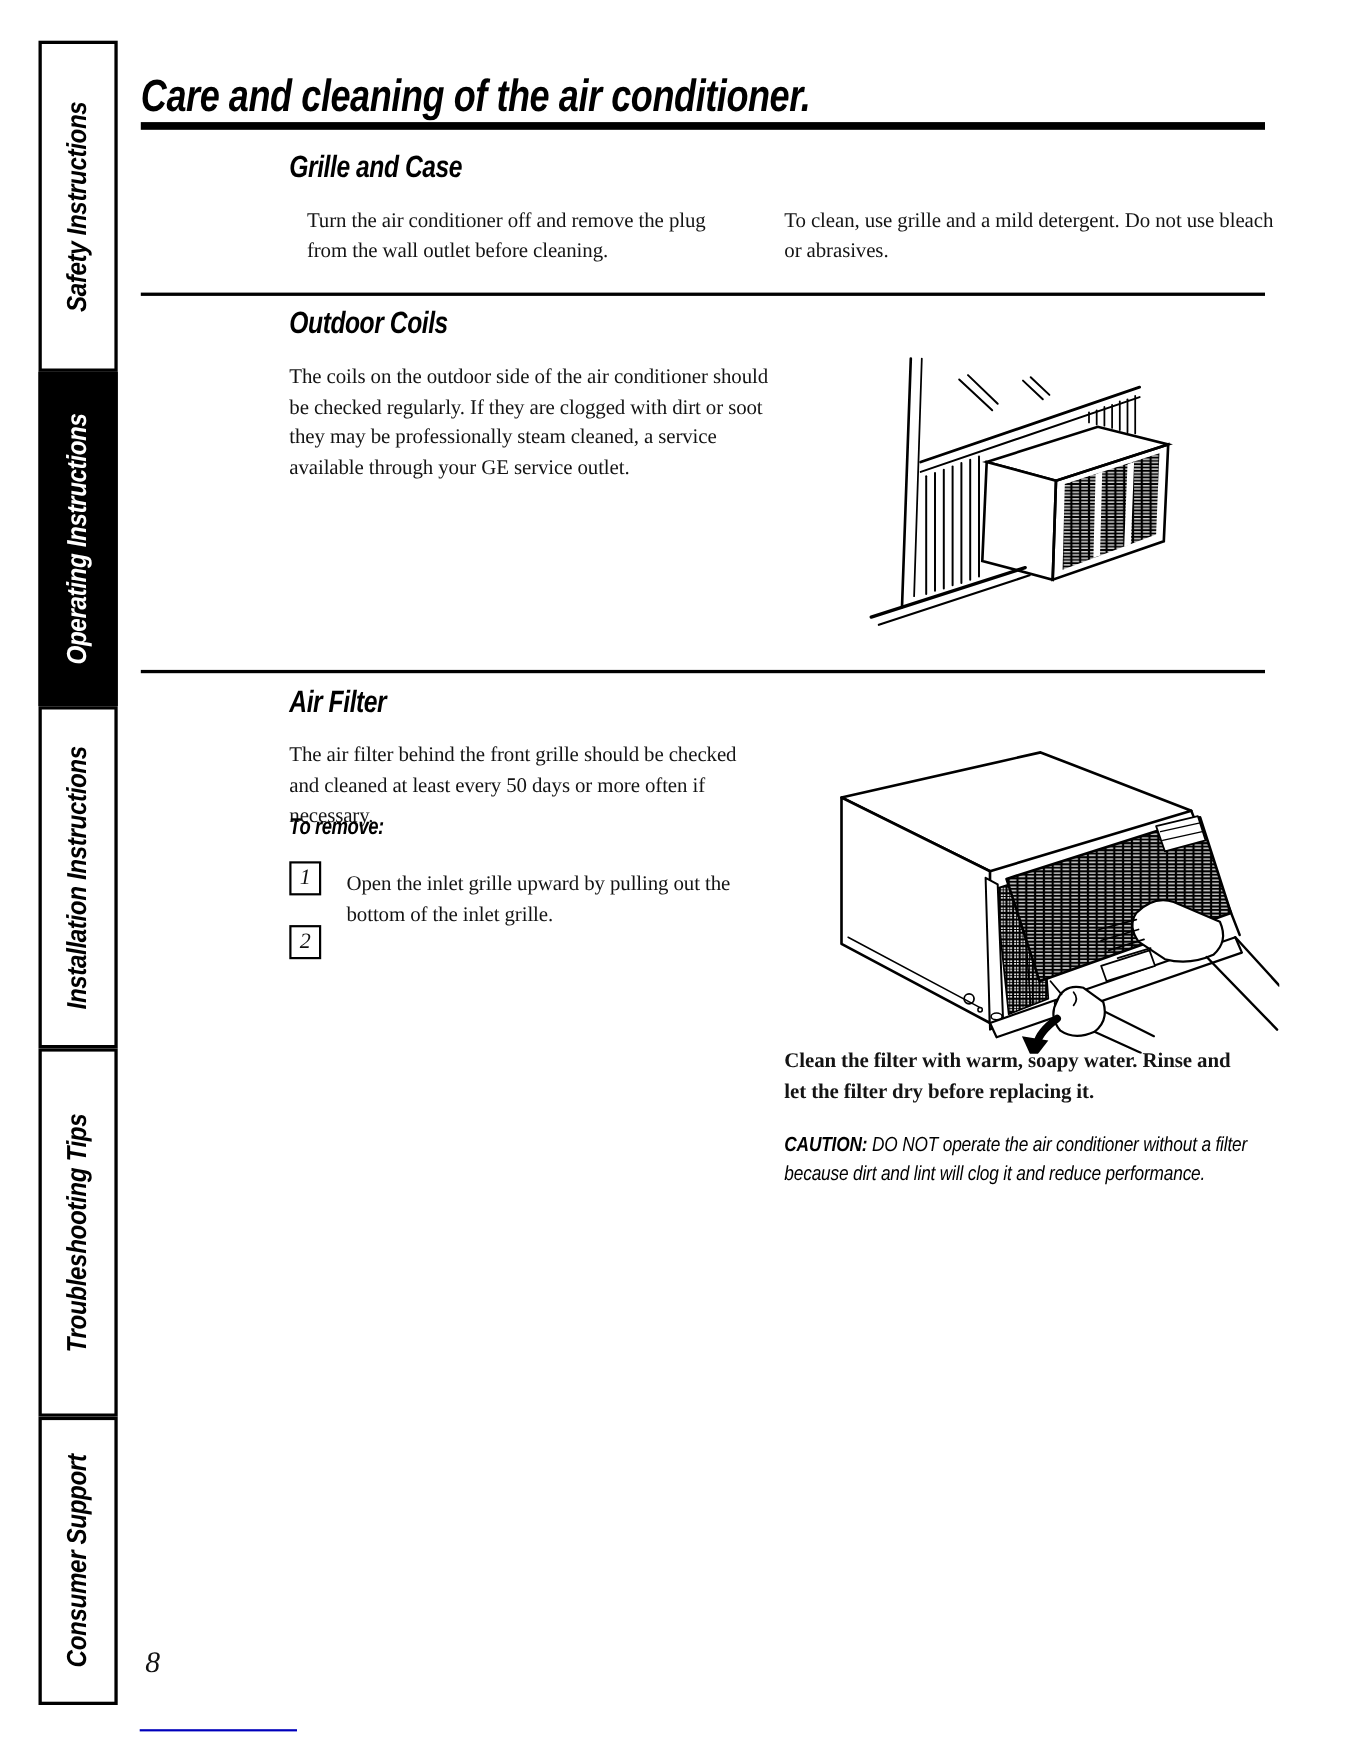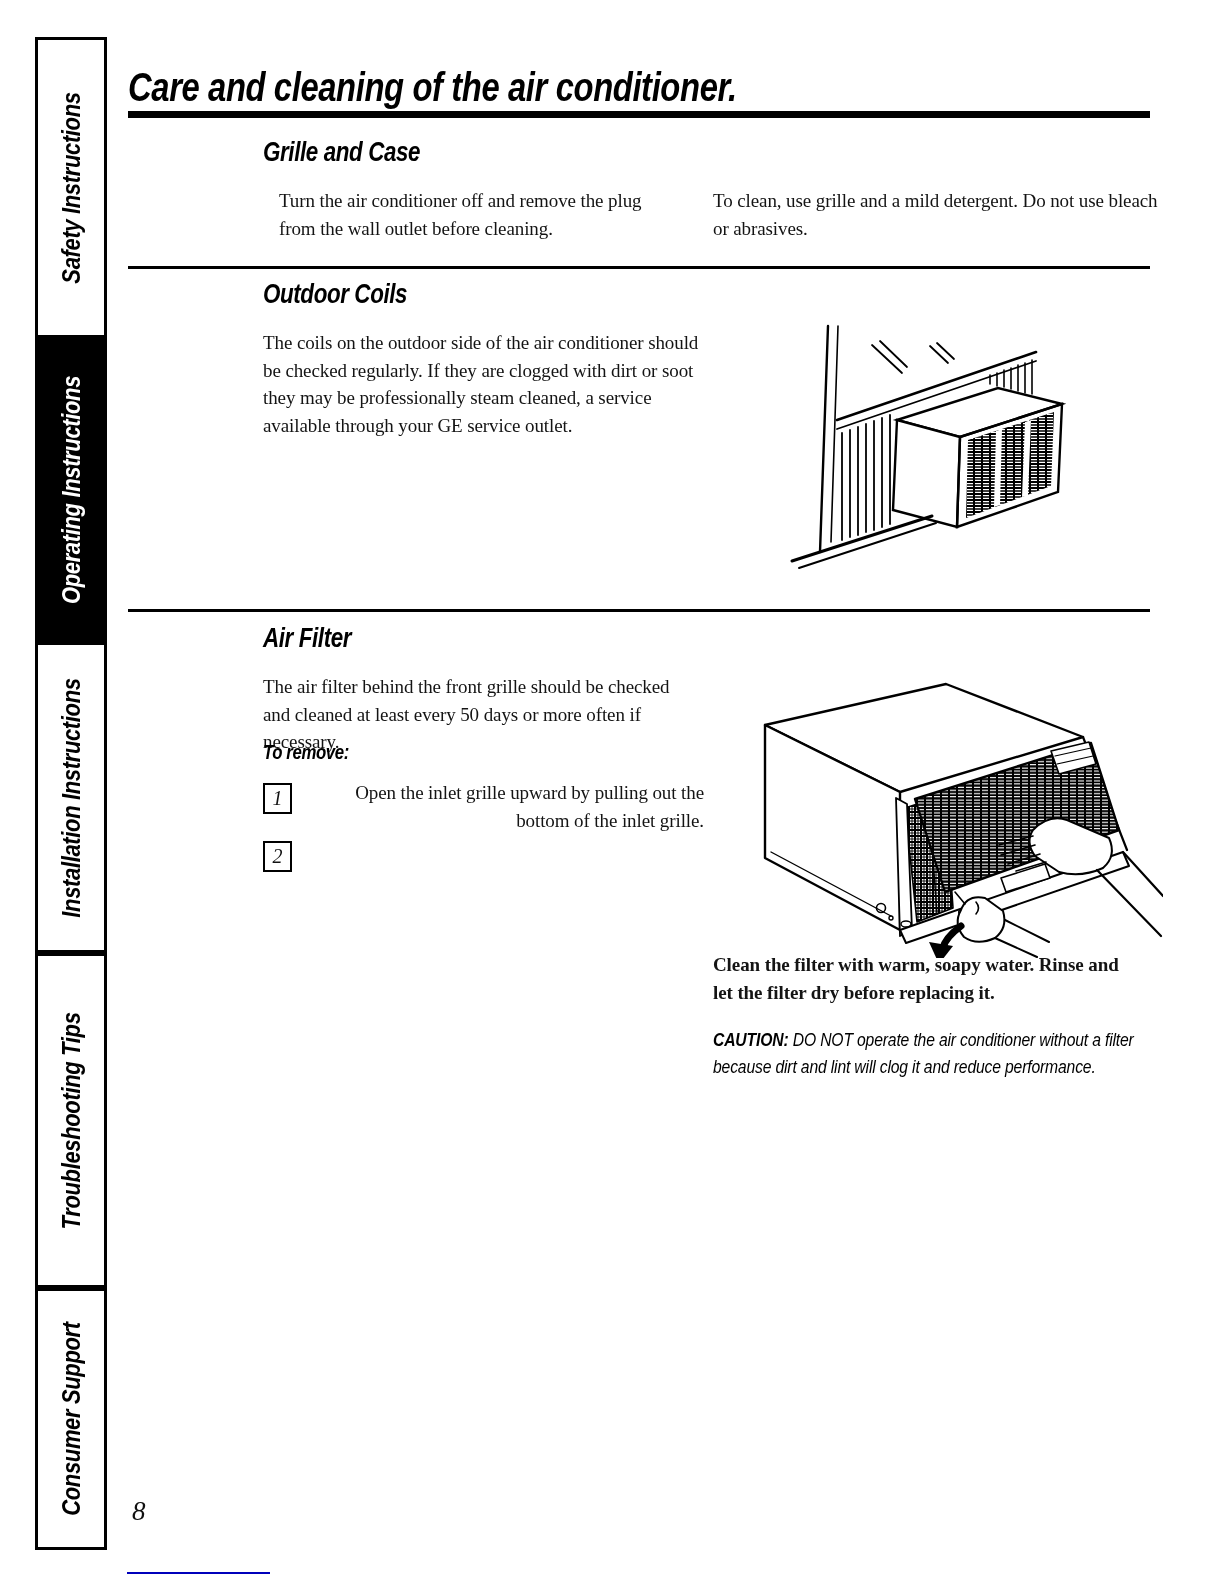--- a/index.html
+++ b/index.html
@@ -134,21 +134,21 @@
   <div class="rule" style="left:128px;top:609px;width:1022px;height:3px;"></div>
 
   <h2 class="sec-head cond" style="left:263px;top:622px;margin:0;">Air Filter</h2>
   <p class="body-text" style="left:263px;top:654px;width:437px;">The air filter behind the front grille should be checked and cleaned at least every 50 days or more often if necessary.</p>
 
   <div class="cond" style="position:absolute;left:263px;top:740px;font-size:21px;">To remove:</div>
 
   <div class="step-box" style="top:783px;">
     <span>1</span>
   </div>
-  <p class="body-text step-text" style="top:775px;margin:4px;text-align:right;">Open the inlet grille upward by pulling out the bottom of the inlet grille.</p>
+  <p class="body-text step-text" style="top:775px;margin:15px;">Open the inlet grille upward by pulling out the bottom of the inlet grille.</p>
 
   <div class="step-box" style="top:841px;">
     <span>2</span>
   </div>
 
   <svg style="left:693px;top:680px;" width="470" height="278" viewBox="0 0 470 278" fill="none" stroke="#000" stroke-width="2" stroke-linecap="round" stroke-linejoin="round">
     <defs>
       <pattern id="louv2" width="8" height="6.4" patternUnits="userSpaceOnUse">
         <rect width="8" height="6.4" fill="#fff"></rect>
           <path d="M0,3.2 H8" stroke="#000" stroke-width="2.2"></path>

